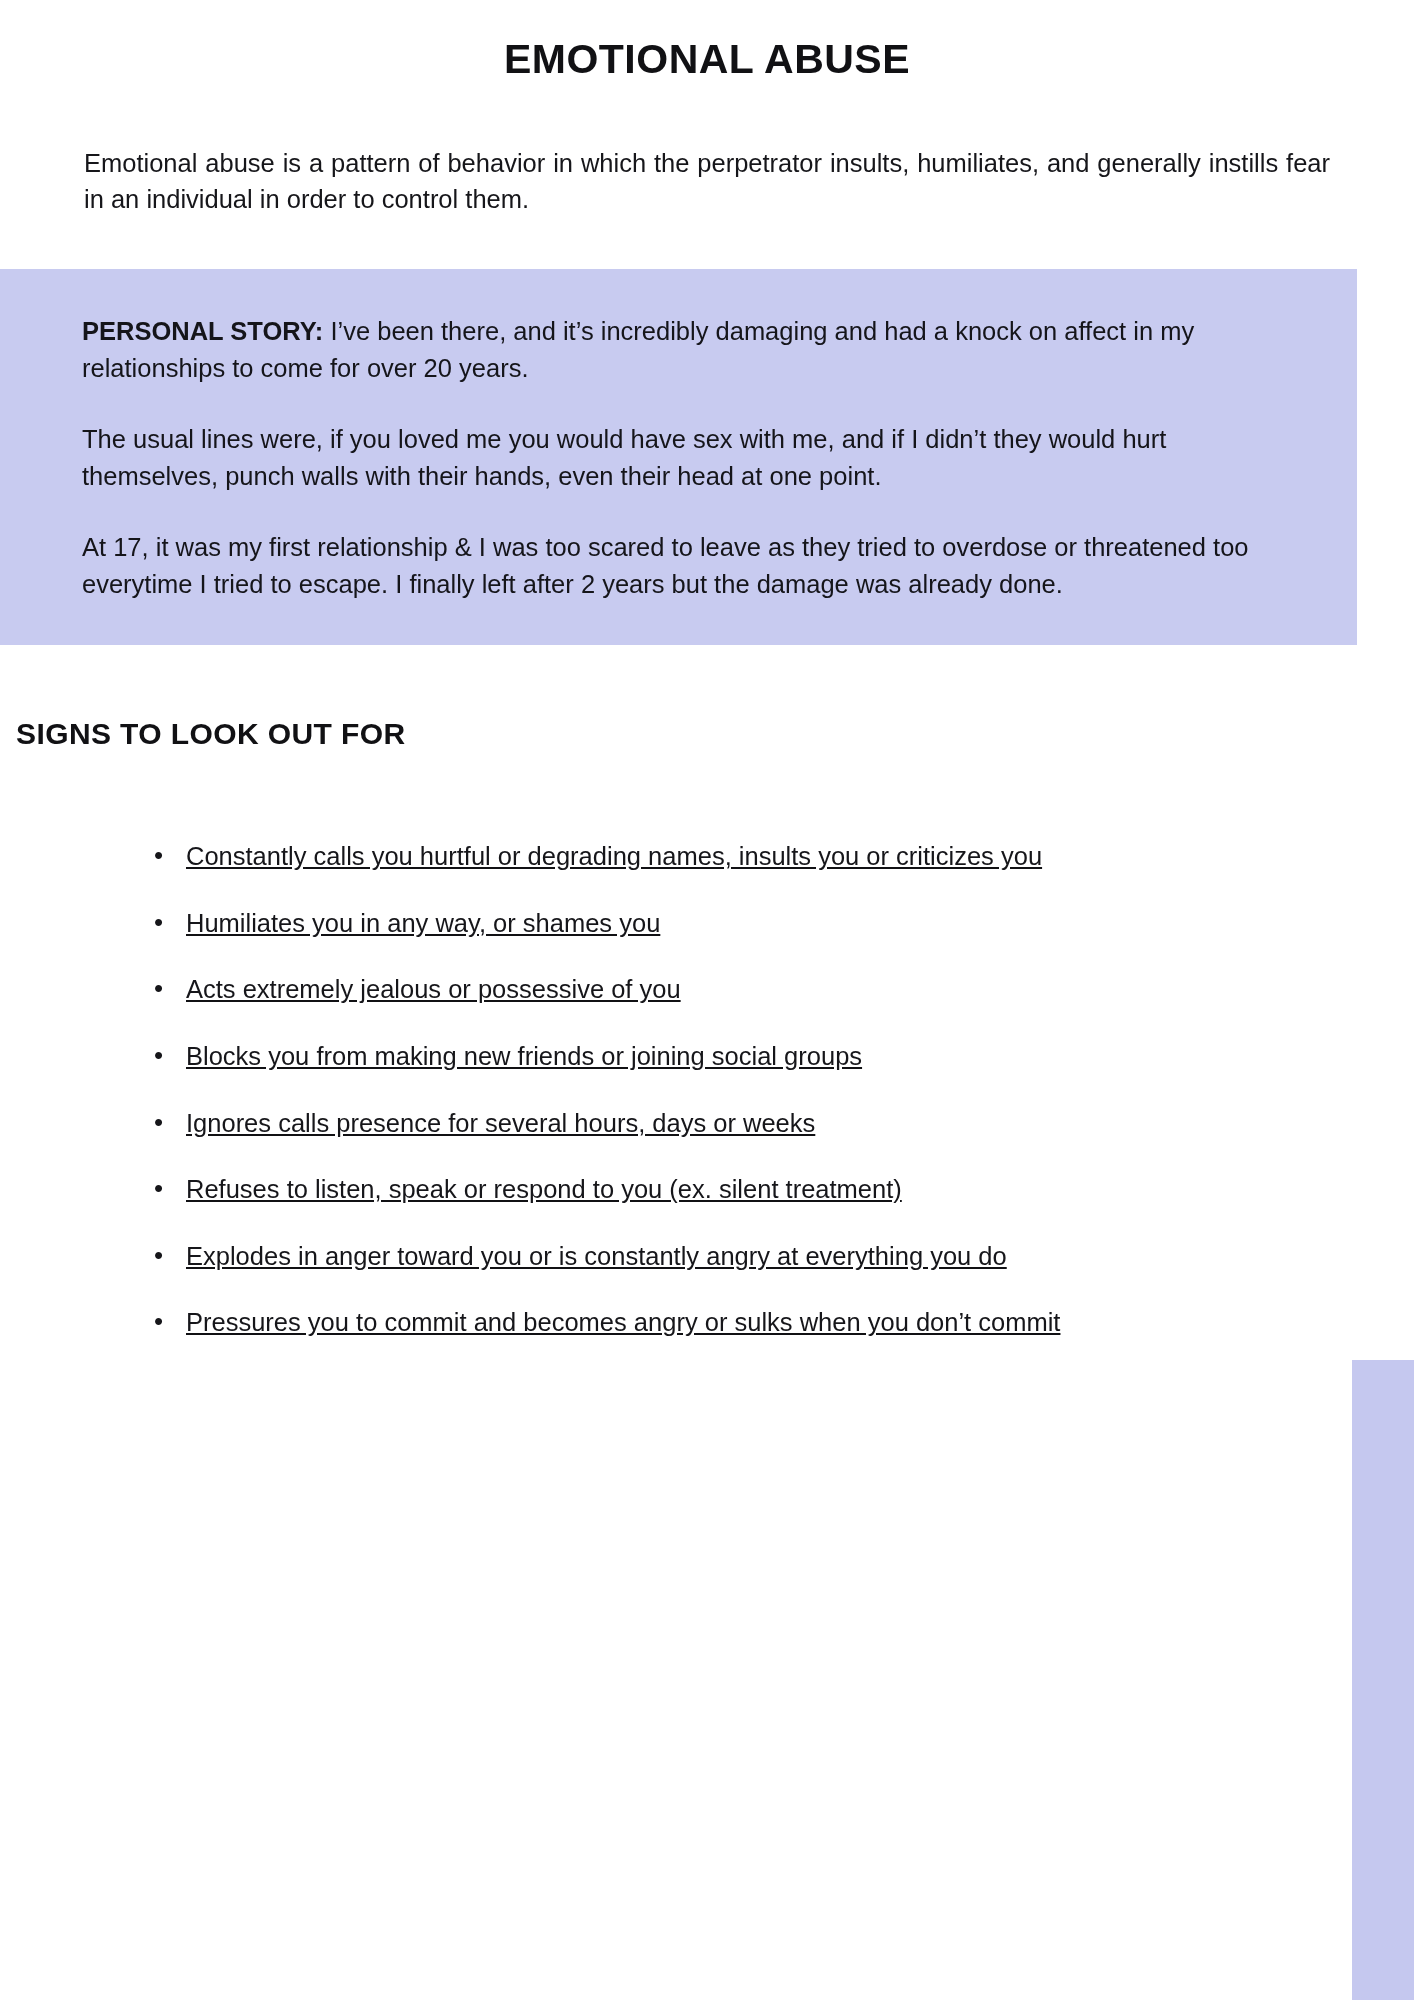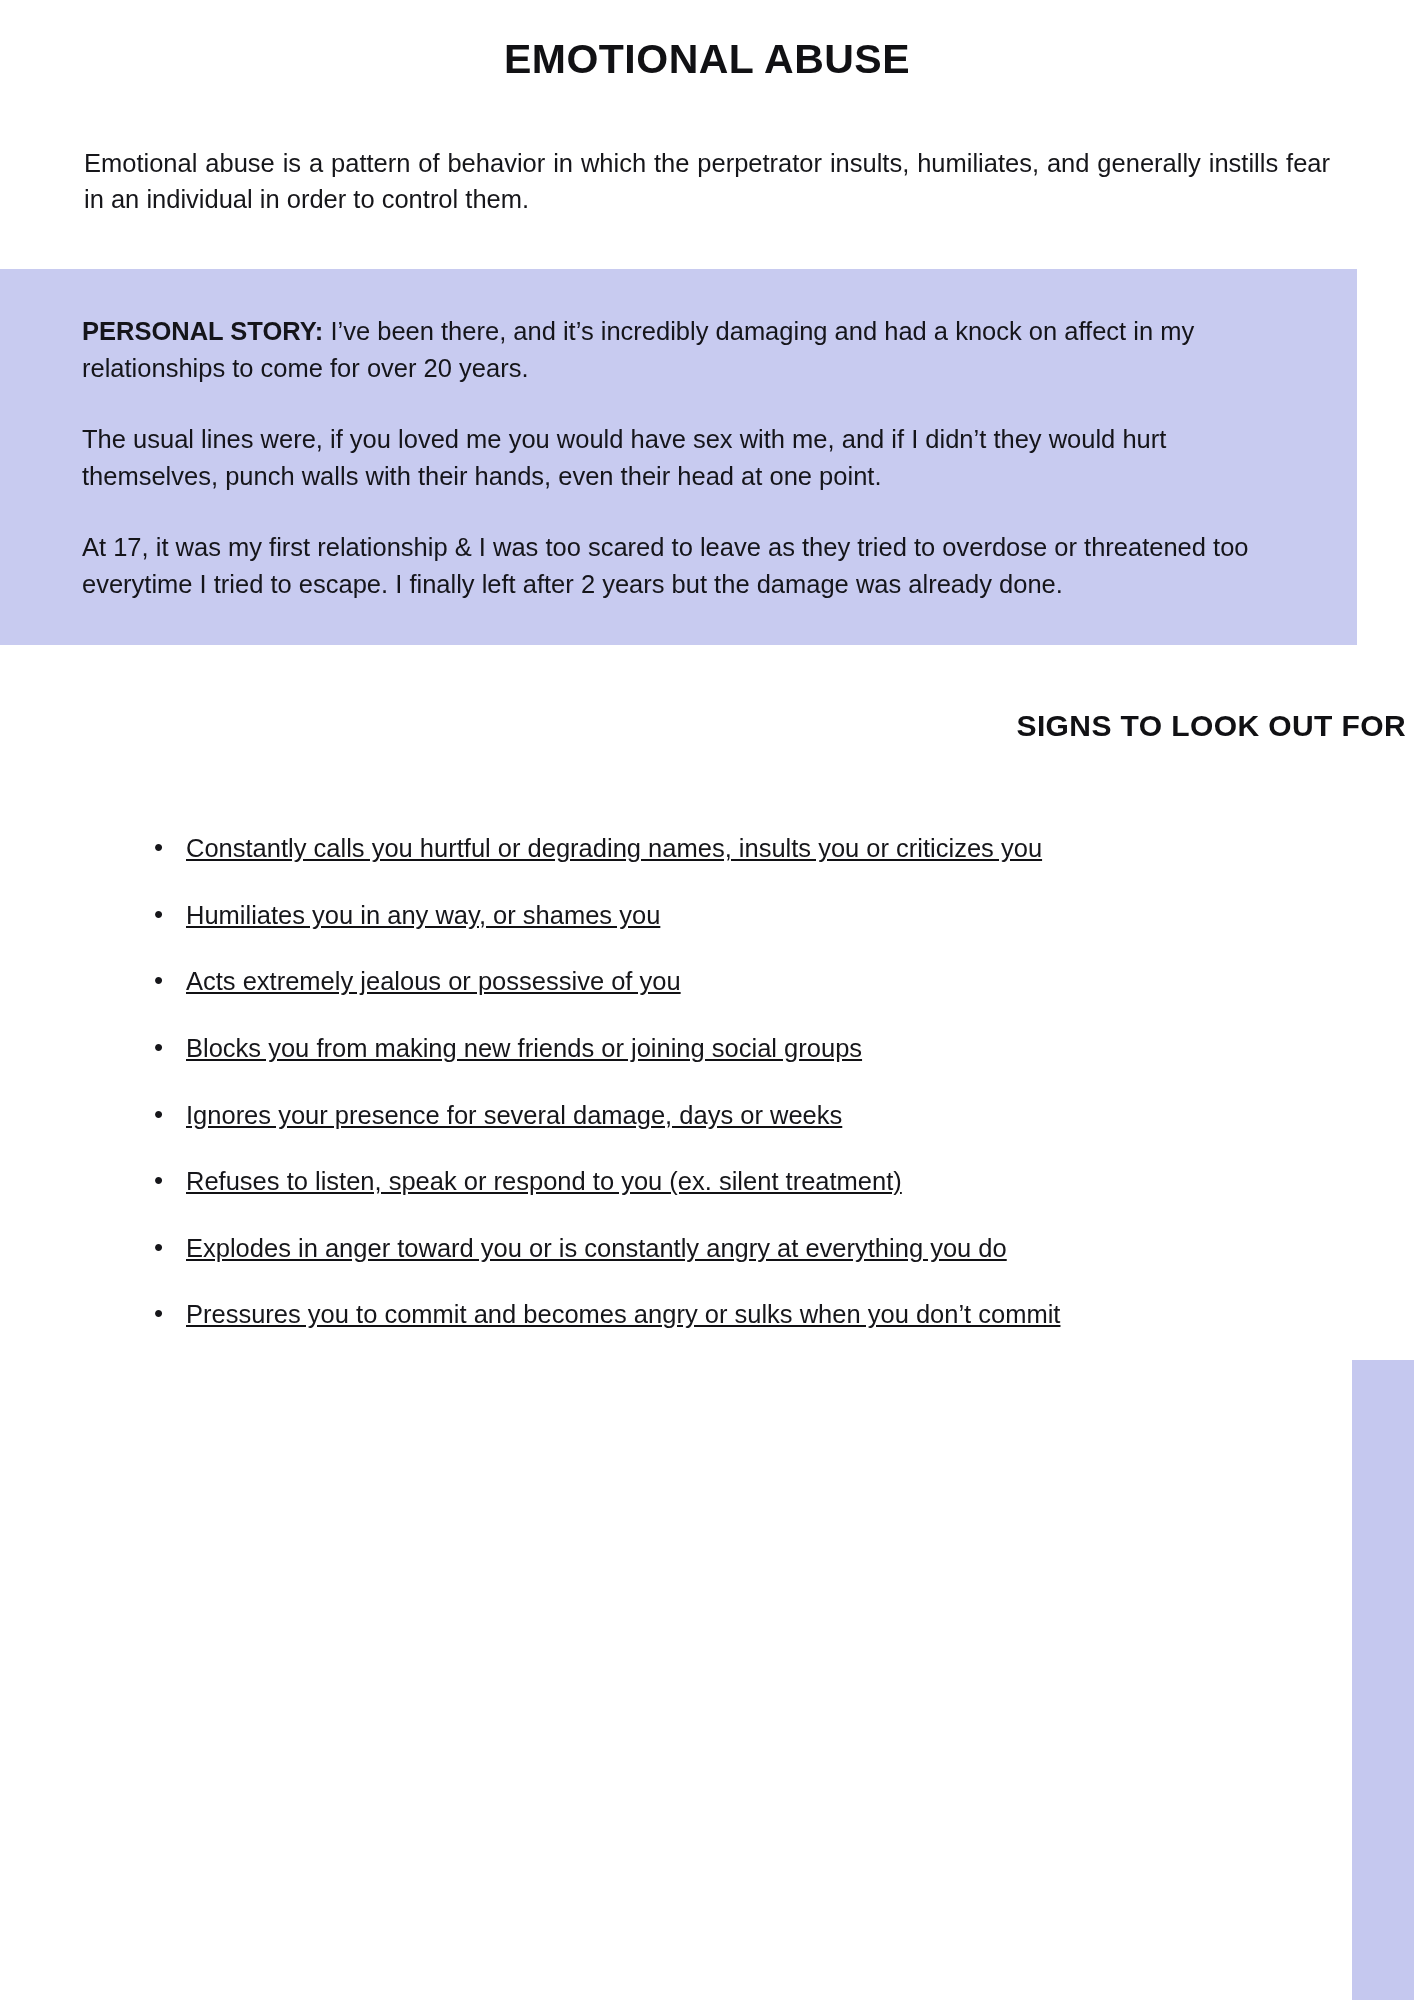--- a/index.html
+++ b/index.html
@@ -66,25 +66,25 @@
     color: #15151a;
   }
   .story-box p:last-child {
     margin-bottom: 0;
   }
   .story-label {
     font-weight: bold;
   }
 
   .subtitle {
-    text-align: right;
+    text-align: left;
     font-size: 30px;
     font-weight: bold;
     letter-spacing: 0.4px;
-    margin: 8px;
+    margin: 16px;
     padding-top: 56px;
     color: #111114;
   }
 
   .signs-list {
     margin: 16px;
     padding: 0;
     list-style: none;
     padding-top: 74px;
     padding-left: 132px;
@@ -126,19 +126,19 @@
     <p>At 17, it was my first relationship &amp; I was too scared to leave as they tried to overdose or threatened too everytime I tried to escape. I finally left after 2 years but the damage was already done.</p>
   </section>
 
   <h2 class="subtitle">SIGNS TO LOOK OUT FOR</h2>
 
   <ul class="signs-list">
     <li>Constantly calls you hurtful or degrading names, insults you or criticizes you</li>
     <li>Humiliates you in any way, or shames you</li>
     <li>Acts extremely jealous or possessive of you</li>
     <li>Blocks you from making new friends or joining social groups</li>
-    <li>Ignores your presence for several damage, days or weeks</li>
+    <li>Ignores calls presence for several hours, days or weeks</li>
     <li>Refuses to listen, speak or respond to you (ex. silent treatment)</li>
     <li>Explodes in anger toward you or is constantly angry at everything you do</li>
     <li>Pressures you to commit and becomes angry or sulks when you don’t commit</li>
   </ul>
 
 </div>
 
 </body></html>

